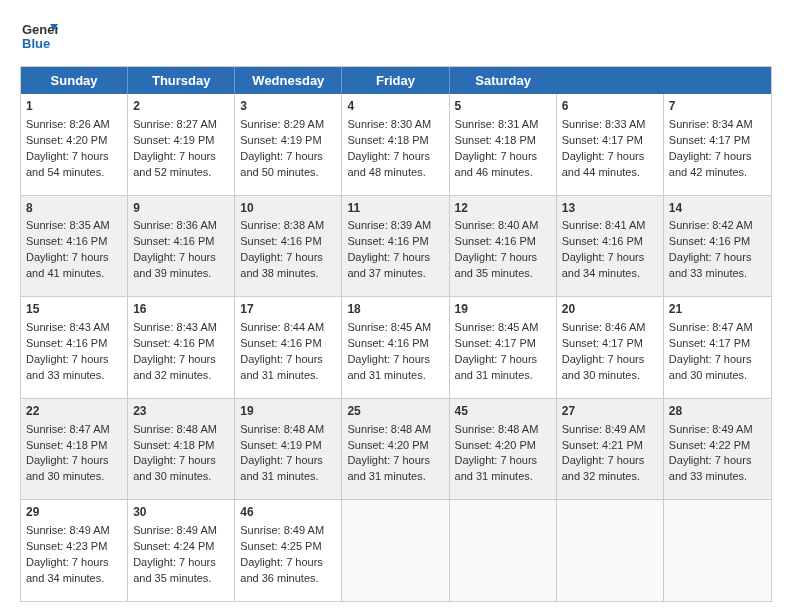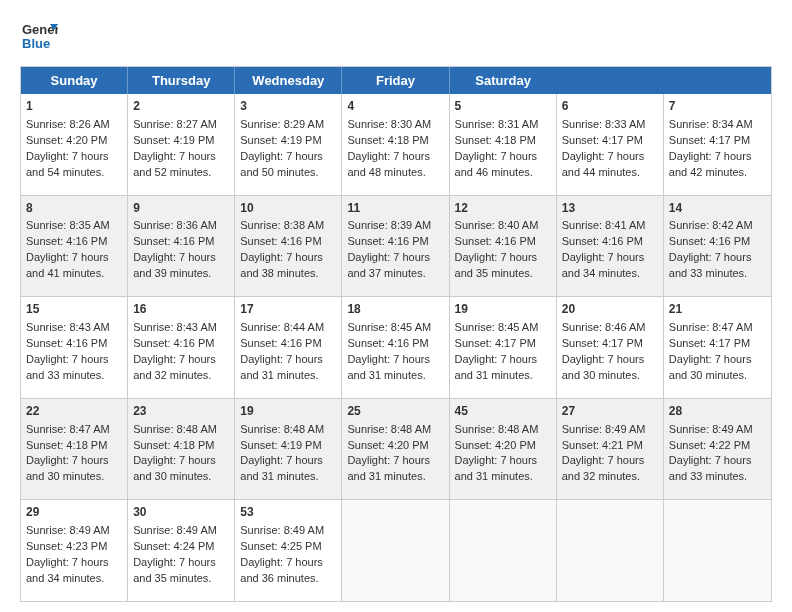--- a/index.html
+++ b/index.html
@@ -157,21 +157,21 @@
           <div class="cal-cell shaded"><span class="day-num">23</span><span class="cell-text">Sunrise: 8:48 AM<br>Sunset: 4:18 PM<br>Daylight: 7 hours and 30 minutes.</span></div>
           <div class="cal-cell shaded"><span class="day-num">19</span><span class="cell-text">Sunrise: 8:48 AM<br>Sunset: 4:19 PM<br>Daylight: 7 hours and 31 minutes.</span></div>
           <div class="cal-cell shaded"><span class="day-num">25</span><span class="cell-text">Sunrise: 8:48 AM<br>Sunset: 4:20 PM<br>Daylight: 7 hours and 31 minutes.</span></div>
           <div class="cal-cell shaded"><span class="day-num">45</span><span class="cell-text">Sunrise: 8:48 AM<br>Sunset: 4:20 PM<br>Daylight: 7 hours and 31 minutes.</span></div>
           <div class="cal-cell shaded"><span class="day-num">27</span><span class="cell-text">Sunrise: 8:49 AM<br>Sunset: 4:21 PM<br>Daylight: 7 hours and 32 minutes.</span></div>
           <div class="cal-cell shaded"><span class="day-num">28</span><span class="cell-text">Sunrise: 8:49 AM<br>Sunset: 4:22 PM<br>Daylight: 7 hours and 33 minutes.</span></div>
         </div>
         <div class="cal-row">
           <div class="cal-cell"><span class="day-num">29</span><span class="cell-text">Sunrise: 8:49 AM<br>Sunset: 4:23 PM<br>Daylight: 7 hours and 34 minutes.</span></div>
           <div class="cal-cell"><span class="day-num">30</span><span class="cell-text">Sunrise: 8:49 AM<br>Sunset: 4:24 PM<br>Daylight: 7 hours and 35 minutes.</span></div>
-          <div class="cal-cell"><span class="day-num">53</span><span class="cell-text">Sunrise: 8:49 AM<br>Sunset: 4:25 PM<br>Daylight: 7 hours and 36 minutes.</span></div>
+          <div class="cal-cell"><span class="day-num">46</span><span class="cell-text">Sunrise: 8:49 AM<br>Sunset: 4:25 PM<br>Daylight: 7 hours and 36 minutes.</span></div>
           <div class="cal-cell empty"></div>
           <div class="cal-cell empty"></div>
           <div class="cal-cell empty"></div>
           <div class="cal-cell empty"></div>
         </div>
       </div>
   </div>
 </div>
 
 </body></html>

